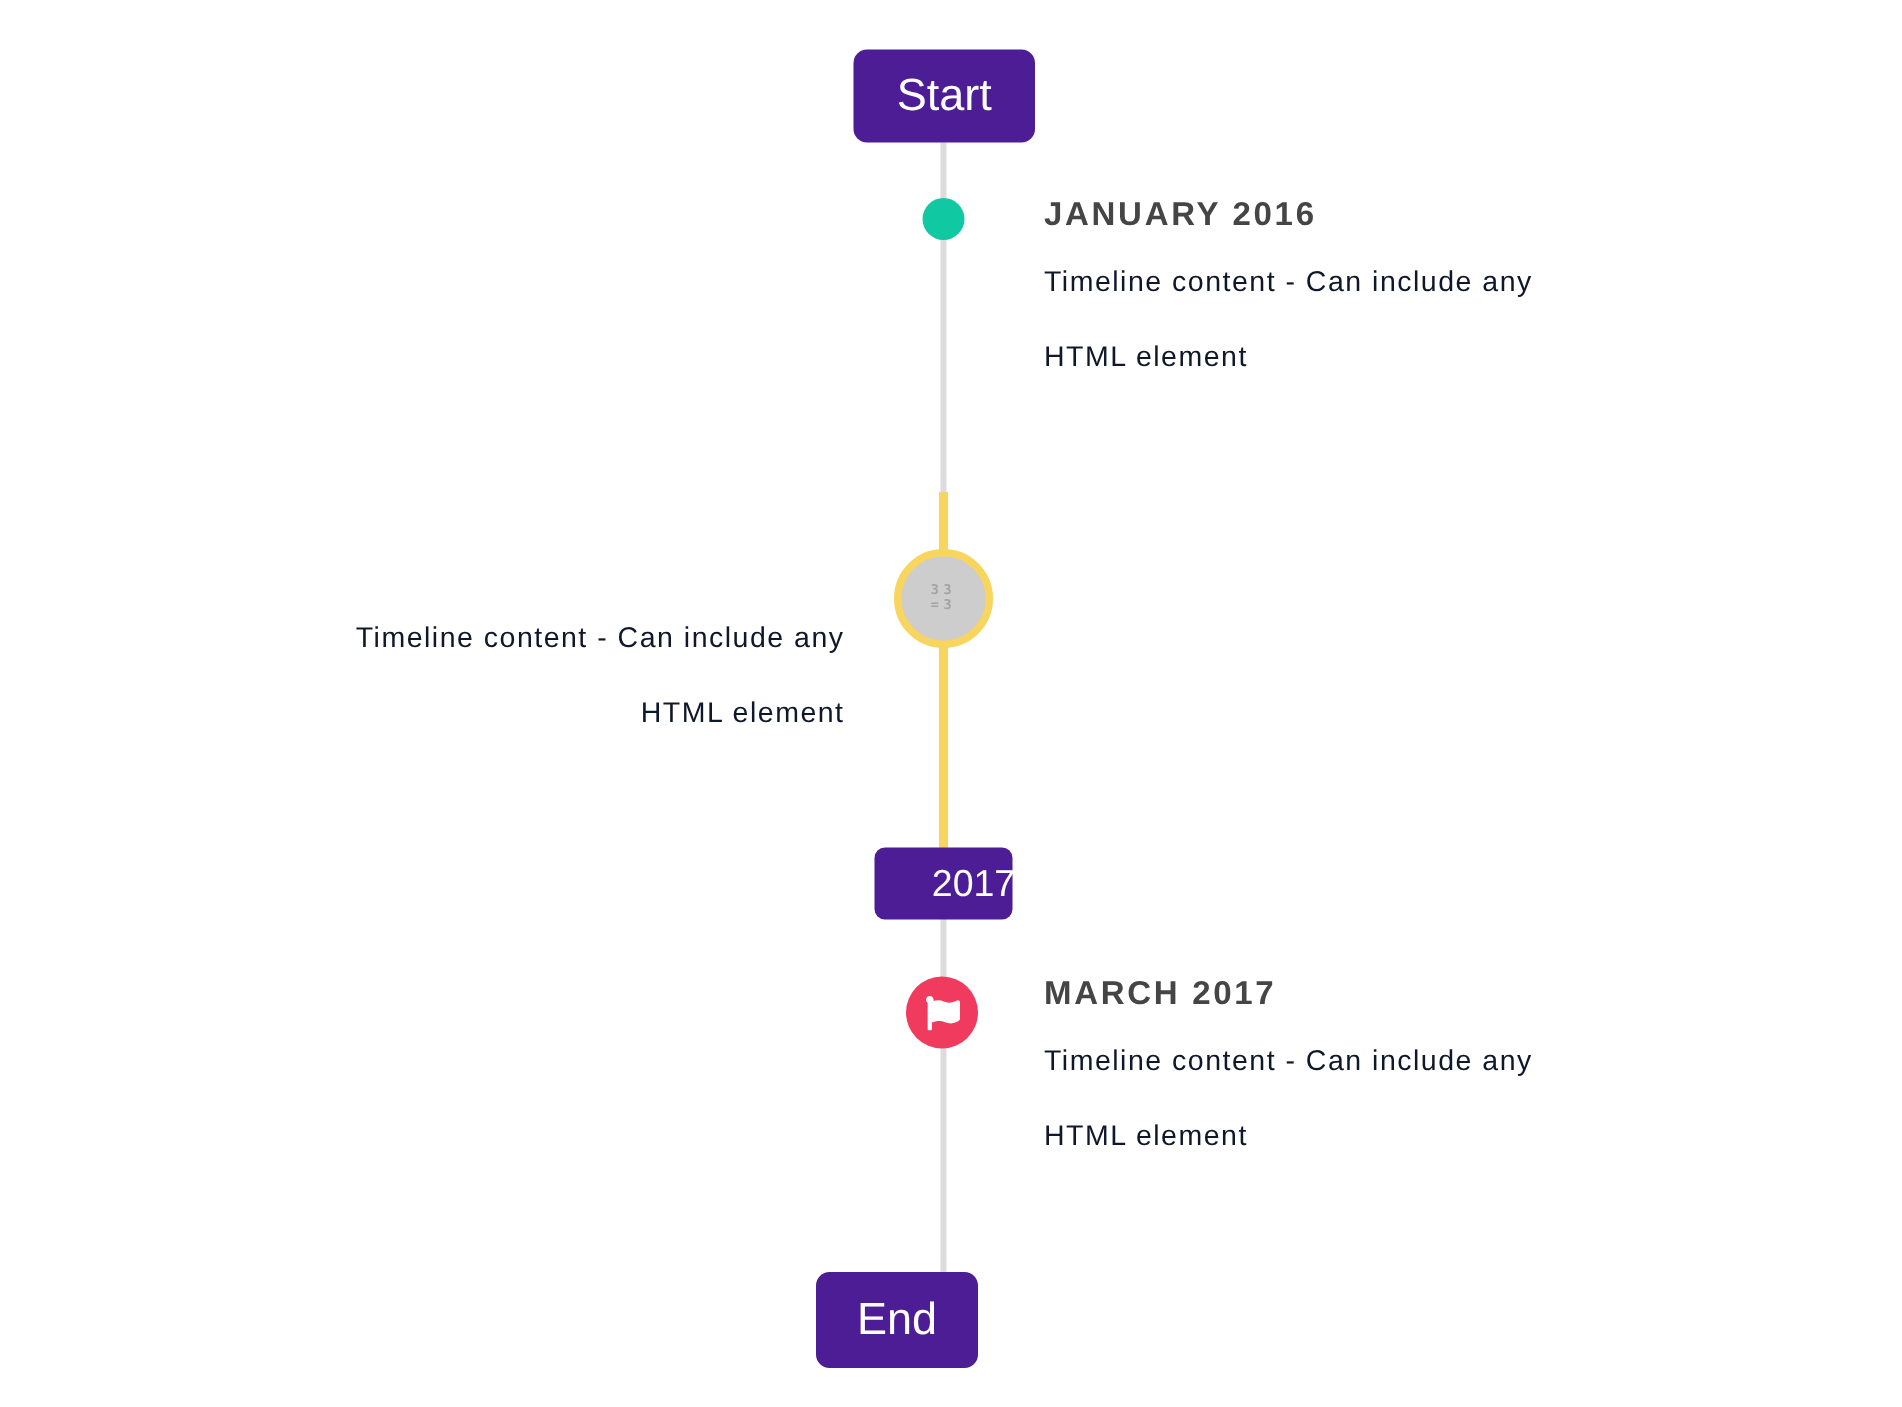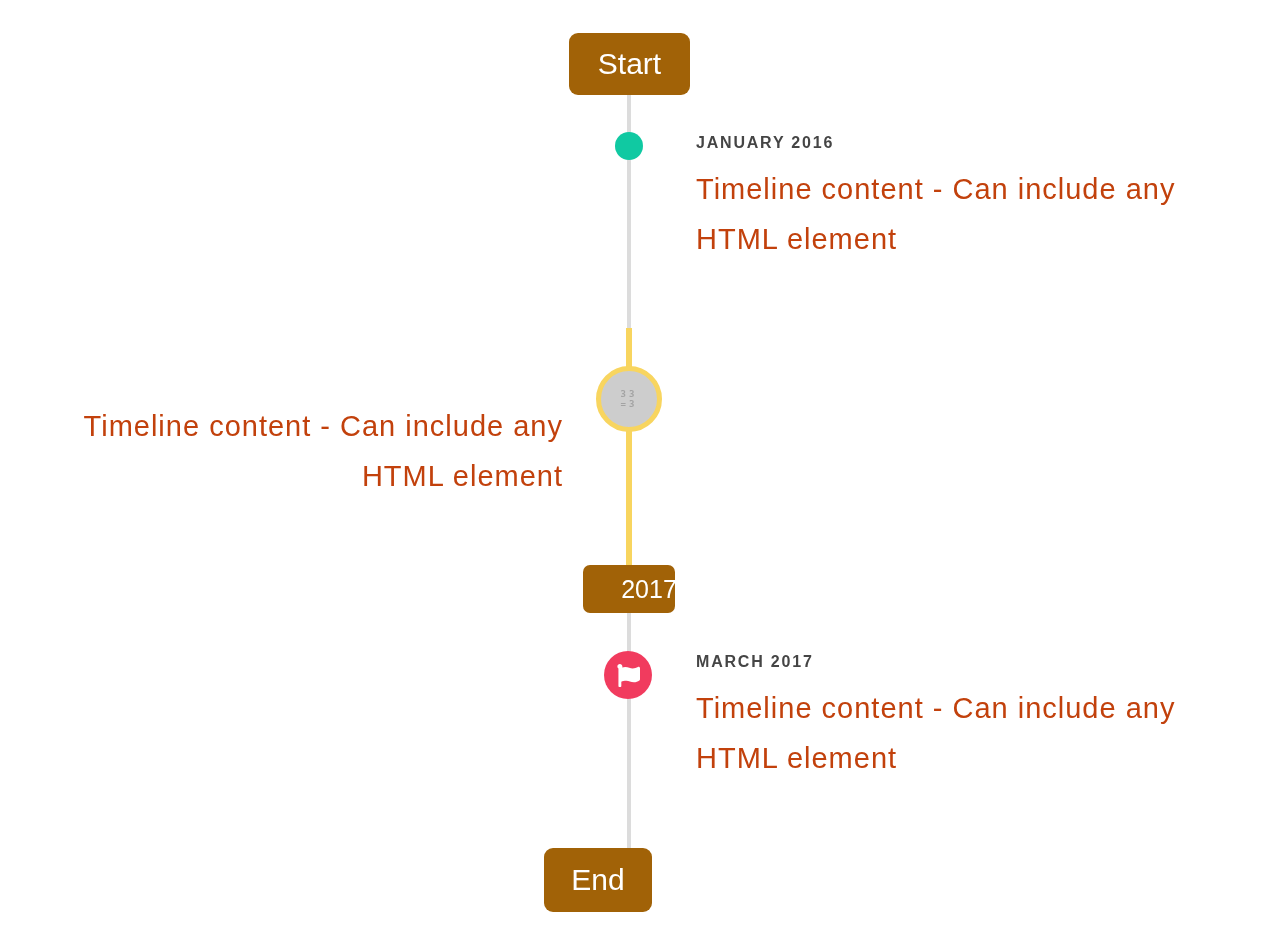--- a/index.html
+++ b/index.html
@@ -18,21 +18,21 @@
     width: 4px; height: 753px;
     background: #dcdcdc; z-index: 1;
   }
   .tl-line-yellow {
     position: absolute; left: 626px; top: 328px;
     width: 6px; height: 238px;
     background: #f8d55f; z-index: 2;
   }
   
   .badge {
-    position: absolute; background: #a16207; color: #ffffff;
+    position: absolute; background: #4c1d95; color: #ffffff;
     display: flex; align-items: center; justify-content: center;
     z-index: 3;
   }
   .badge-start { left: 569px; top: 33px;  width: 121px; height: 62px; border-radius: 9px; font-size: 30px; }
   .badge-year  { left: 583px; top: 565px; width: 92px;  height: 48px; border-radius: 7px; font-size: 25px; padding-left: 40px; }
   .badge-end   { left: 544px; top: 848px; width: 108px; height: 64px; border-radius: 9px; font-size: 30px; }
   
   .marker-dot {
     position: absolute; left: 615px; top: 132px;
     width: 28px; height: 28px; border-radius: 50%;
@@ -51,27 +51,27 @@
   }
   .marker-flag {
     position: absolute; left: 604px; top: 651px;
     width: 48px; height: 48px; border-radius: 50%;
     background: #f13b5e; z-index: 3;
     display: flex; align-items: center; justify-content: center;
   }
   .marker-flag svg { width: 23px; height: 23px; display: block; }
   
   .item-title {
-    position: absolute; font-size: 16px; font-weight: bold;
+    position: absolute; font-size: 22px; font-weight: bold;
     letter-spacing: 1.8px; color: #454545; line-height: 26px;
     white-space: nowrap; z-index: 3;
   }
   .item-content {
-    position: absolute; font-size: 29px; letter-spacing: 1px;
-    color: #c2410c; line-height: 50px; white-space: nowrap; z-index: 3;
+    position: absolute; font-size: 19px; letter-spacing: 1px;
+    color: #0f172a; line-height: 50px; white-space: nowrap; z-index: 3;
   }
   .align-right { text-align: right; }
   #jan-title   { left: 696px; top: 130px; }
   #jan-content { left: 696px; top: 164px; }
   #feb-title   { right: 705px; top: 365px; }
   #feb-content { right: 705px; top: 401px; }
   #mar-title   { left: 696px; top: 649px; }
   #mar-content { left: 696px; top: 683px; }
 </style>
 </head>

